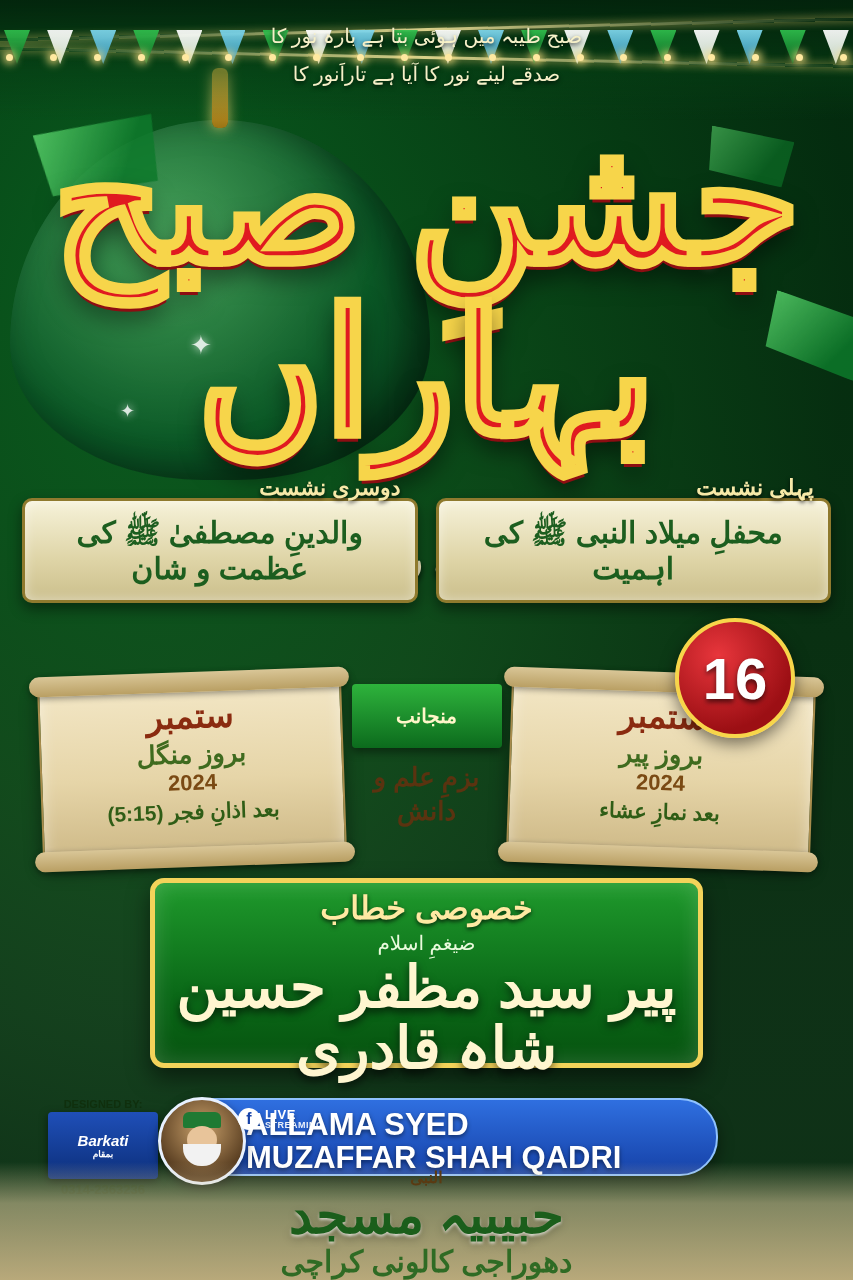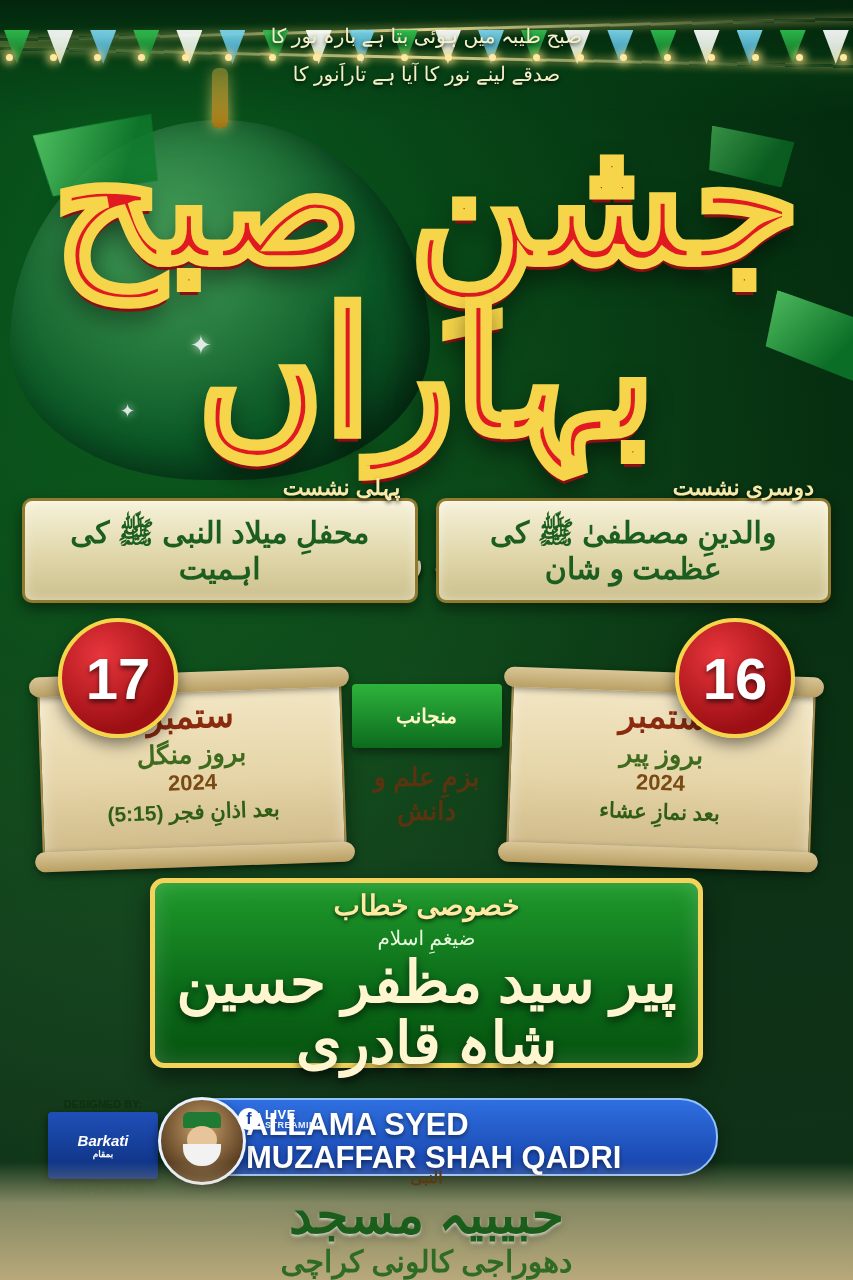--- a/index.html
+++ b/index.html
@@ -143,21 +143,21 @@
   .mid-txt{margin-top:13px;direction:rtl;font-size:26px;font-weight:bold;color:#5a3310;line-height:1.3;}
 
   
   .speaker{
     position:absolute;left:150px;right:150px;top:878px;height:180px;
     background:linear-gradient(180deg,#1f9a2c,#0b6a18 60%,#06530f);
     border:5px solid #f3d35a;border-radius:14px;
     box-shadow:0 10px 22px rgba(0,0,0,.5), inset 0 0 22px rgba(255,255,255,.18);
     text-align:center;direction:rtl;
   }
-  .sp-top{margin-top:6px;font-size:28px;font-weight:bold;color:#ffe9a3;text-shadow:0 2px 4px rgba(0,0,0,.7);}
+  .sp-top{margin-top:6px;font-size:32px;font-weight:bold;color:#ffe9a3;text-shadow:0 2px 4px rgba(0,0,0,.7);}
   .sp-title{font-size:20px;color:#eafbdd;margin-top:4px;}
   .sp-name{
     font-size:58px;font-weight:bold;color:#fff6d0;line-height:1.05;margin-top:2px;
     text-shadow:0 4px 8px rgba(0,0,0,.6);
   }
 
   
   .designer{
     position:absolute;left:48px;top:1098px;width:110px;text-align:center;
     color:#143c12;font-size:11px;font-weight:bold;
@@ -275,26 +275,26 @@
     <div class="hdr-lines">
       <div>صبح طیبہ میں ہوئی بتا ہے بارہ نور کا</div>
       <div>صدقے لینے نور کا آیا ہے تاراَنور کا</div>
     </div>
     <div class="title-main">جشنِ صبح بہاراں</div>
     <div class="title-sub">بڑی رات</div>
   </div>
 
   <div class="sessions">
     <div class="ses">
+      <div class="ses-tag">دوسری نشست</div>
+      <div class="ses-txt">والدینِ مصطفیٰ ﷺ کی عظمت و شان</div>
+    </div>
+    <div class="ses">
       <div class="ses-tag">پہلی نشست</div>
       <div class="ses-txt">محفلِ میلاد النبی ﷺ کی اہمیت</div>
-    </div>
-    <div class="ses">
-      <div class="ses-tag">دوسری نشست</div>
-      <div class="ses-txt">والدینِ مصطفیٰ ﷺ کی عظمت و شان</div>
     </div>
   </div>
 
   <div class="scrolls">
 
     <div class="scroll sc-left">
       <div class="sc-inner">
         <div class="sc-month">ستمبر</div>
         <div class="sc-day">بروز منگل</div>
         <div class="sc-year">2024</div>
@@ -304,21 +304,20 @@
 
     <div class="scroll sc-right">
       <div class="sc-inner">
         <div class="sc-month">ستمبر</div>
         <div class="sc-day">بروز پیر</div>
         <div class="sc-year">2024</div>
         <div class="sc-time">بعد نمازِ عشاء</div>
       </div>
     </div>
 
-    <div class="badge badge-17">17</div>
     <div class="badge badge-16">16</div>
 
     <div class="mid-tag">
       <div class="mid-ribbon">منجانب</div>
       <div class="mid-txt">بزمِ علم و دانش</div>
     </div>
   </div>
 
   <div class="speaker">
     <div class="sp-top">خصوصی خطاب</div>

